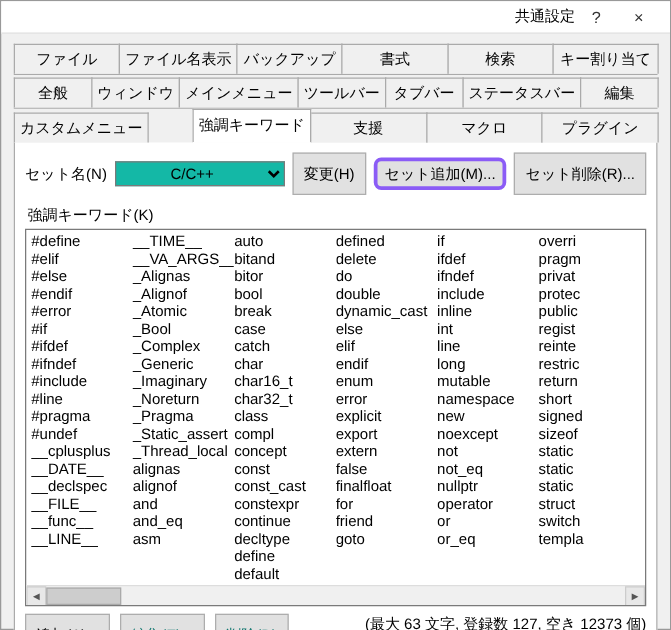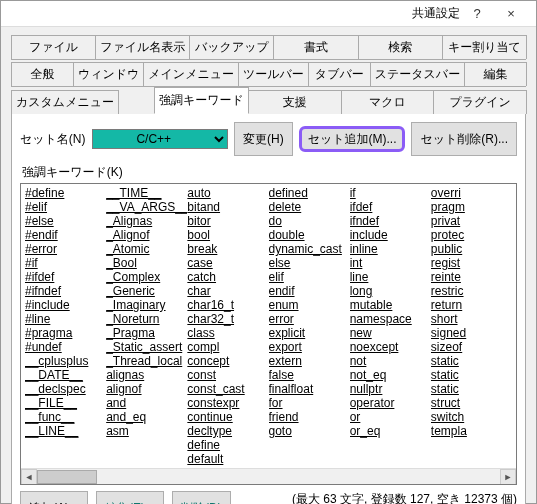--- a/index.html
+++ b/index.html
@@ -16,21 +16,21 @@
 .tab-panel { background: #fff; border: 1px solid #aaa; border-top: none; flex: 1; padding: 8px 8px 6px 8px; display: flex; flex-direction: column; }
 .row { display: flex; align-items: center; gap: 6px; margin-bottom: 6px; }
 .lbl { white-space: nowrap; }
 select, input[type=text] { border: 1px solid #7a7a7a; background: #14b8a6; height: 20px; padding: 1px 4px; text-align: center; }
 .btn { background: #e1e1e1; border: 1px solid #adadad; padding: 2px 8px; height: 34px; cursor: pointer; white-space: nowrap; font-size: 12px; }
 .btn.hl { border: 3px solid #8b5cf6; border-radius: 6px; padding: 2px 6px; height: 26px; }
 .btn.disabled { color: #0f766e; }
 .group-label { margin: 2px 0 2px 2px; }
 .listbox { flex: 1; border: 1px solid #7a7a7a; background: #fff; overflow: hidden; position: relative; display: flex; }
 .cols { display: flex; flex: 1; overflow: hidden; font-family: "MS Gothic", monospace; font-size: 12px; line-height: 14px; padding: 2px 4px; }
-.col { flex: 1; white-space: pre; overflow: hidden; text-decoration: underline; }
+.col { flex: 1; white-space: pre; overflow: hidden; }
 .scroll-h { height: 16px; background: #f0f0f0; border-top: 1px solid #ddd; position: relative; display: flex; align-items: center; }
 .sb-btn { width: 16px; height: 16px; background: #e8e8e8; border: 1px solid #ccc; display: flex; align-items: center; justify-content: center; font-size: 9px; color: #555; cursor: pointer; }
 .sb-track { flex: 1; height: 16px; position: relative; }
 .sb-thumb { position: absolute; left: 0; top: 1px; height: 14px; width: 60px; background: #cdcdcd; border: 1px solid #aaa; cursor: pointer; }
 .list-wrap { flex: 1; display: flex; flex-direction: column; }
 .under-row { display: flex; align-items: flex-start; gap: 8px; margin-top: 6px; }
 .under-row .spacer { flex: 1; }
 .stat { font-size: 12px; }
 .set-select { width: 140px; }
 </style>

